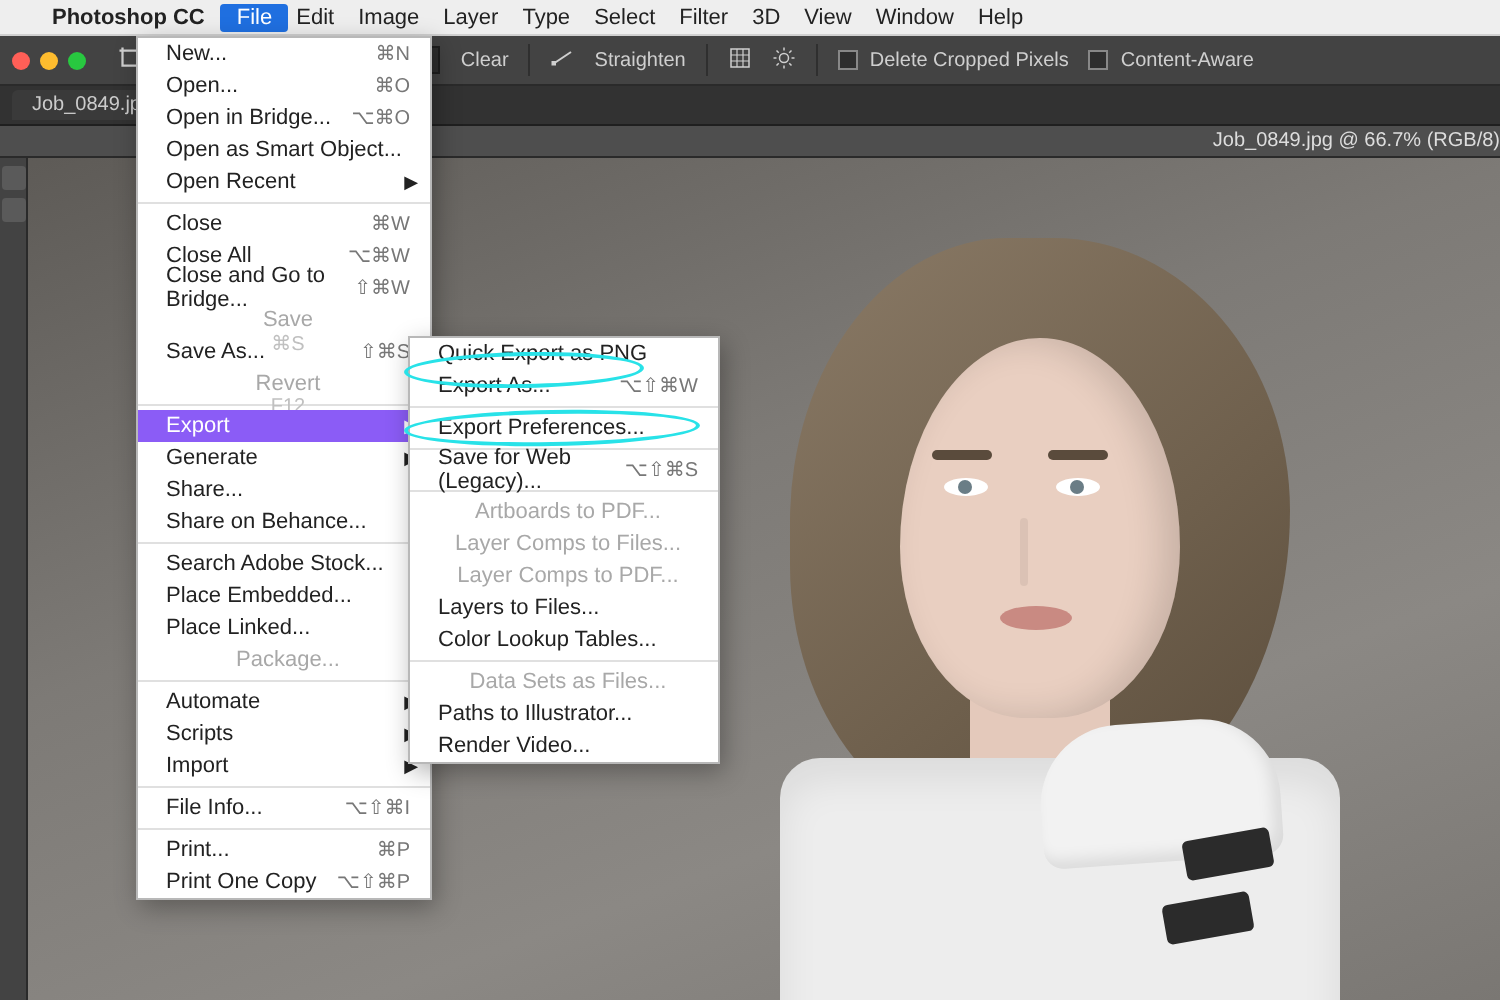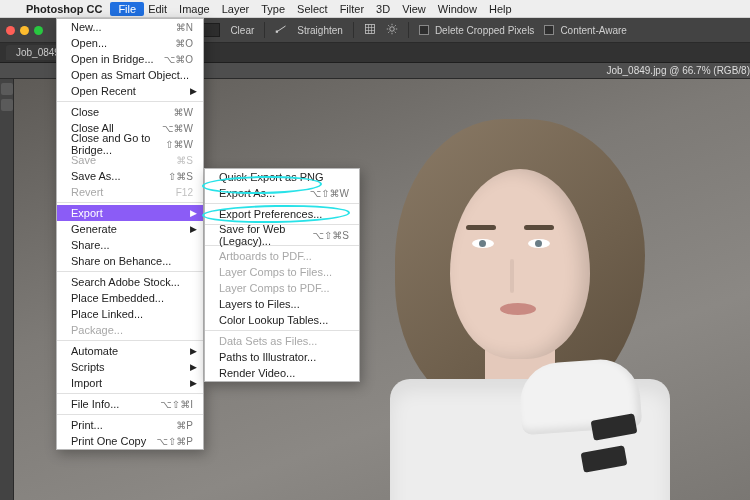--- a/index.html
+++ b/index.html
@@ -79,26 +79,26 @@
   .brow { position:absolute; width:30px; height:5px; background:#5a4b3c; border-radius:3px;}
   .brow.b1{ left:166px; top:126px;} .brow.b2{ left:224px; top:126px;}
   .lips { position:absolute; left:200px; top:204px; width:36px; height:12px; background:#c98a82; border-radius:50%;}
   .nose { position:absolute; left:210px; top:160px; width:4px; height:34px; background:rgba(0,0,0,0.06); border-radius:2px;}
   
   .menu-panel {
     position:absolute; background:#fff; border:1px solid #b8b8b8;
     box-shadow:2px 4px 12px rgba(0,0,0,0.3); font-size:11px; color:#222;
     z-index:100;
   }
-  .file-menu { left:56px; top:18px; width:148px; }
+  .file-menu { left:68px; top:18px; width:148px; }
   .menu-row {
     display:flex; align-items:center; justify-content:space-between;
     padding:2px 10px 2px 14px; height:16px; cursor:default; position:relative;
   }
-  .menu-row.disabled { color:#a8a8a8; }
+  .menu-row.disabled { color:#a8a8a8;flex-direction:column; }
   .menu-row .sc { color:#777; font-size:10px; }
   .menu-row.disabled .sc { color:#c0c0c0; }
   .menu-row.highlight { background:#8b5cf6; color:#fff; }
   .menu-sep { height:1px; background:#e0e0e0; margin:2px 0; }
   .menu-row .arrow { position:absolute; right:6px; font-size:9px; }
   .menu-row.highlight .arrow { color:#fff; }
   .export-menu { left:204px; top:168px; width:156px; }
   
   .anno {
     position:absolute; border:2px solid #28e2e8; border-radius:50%;

